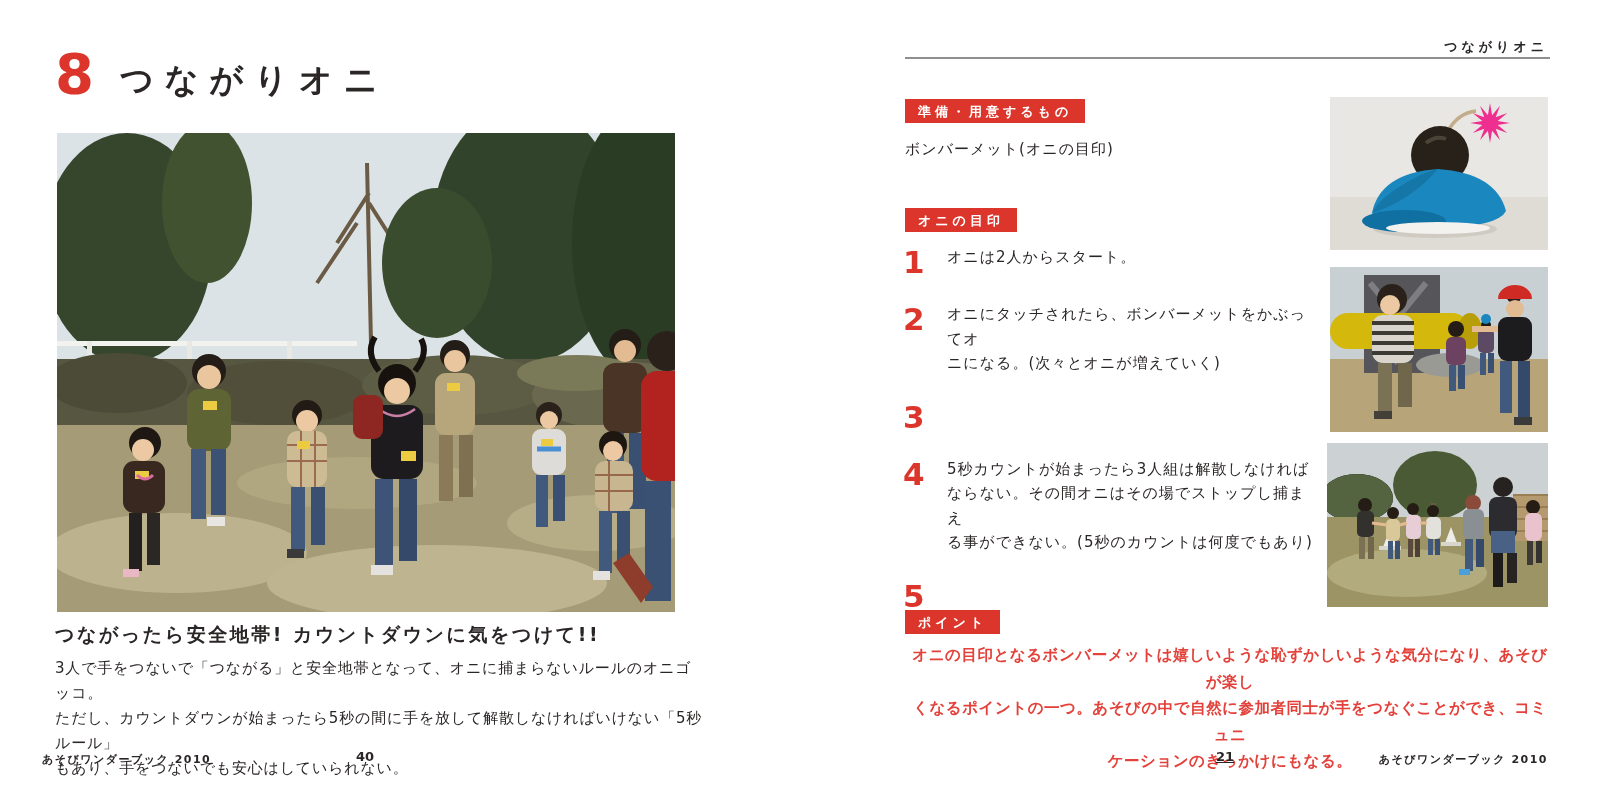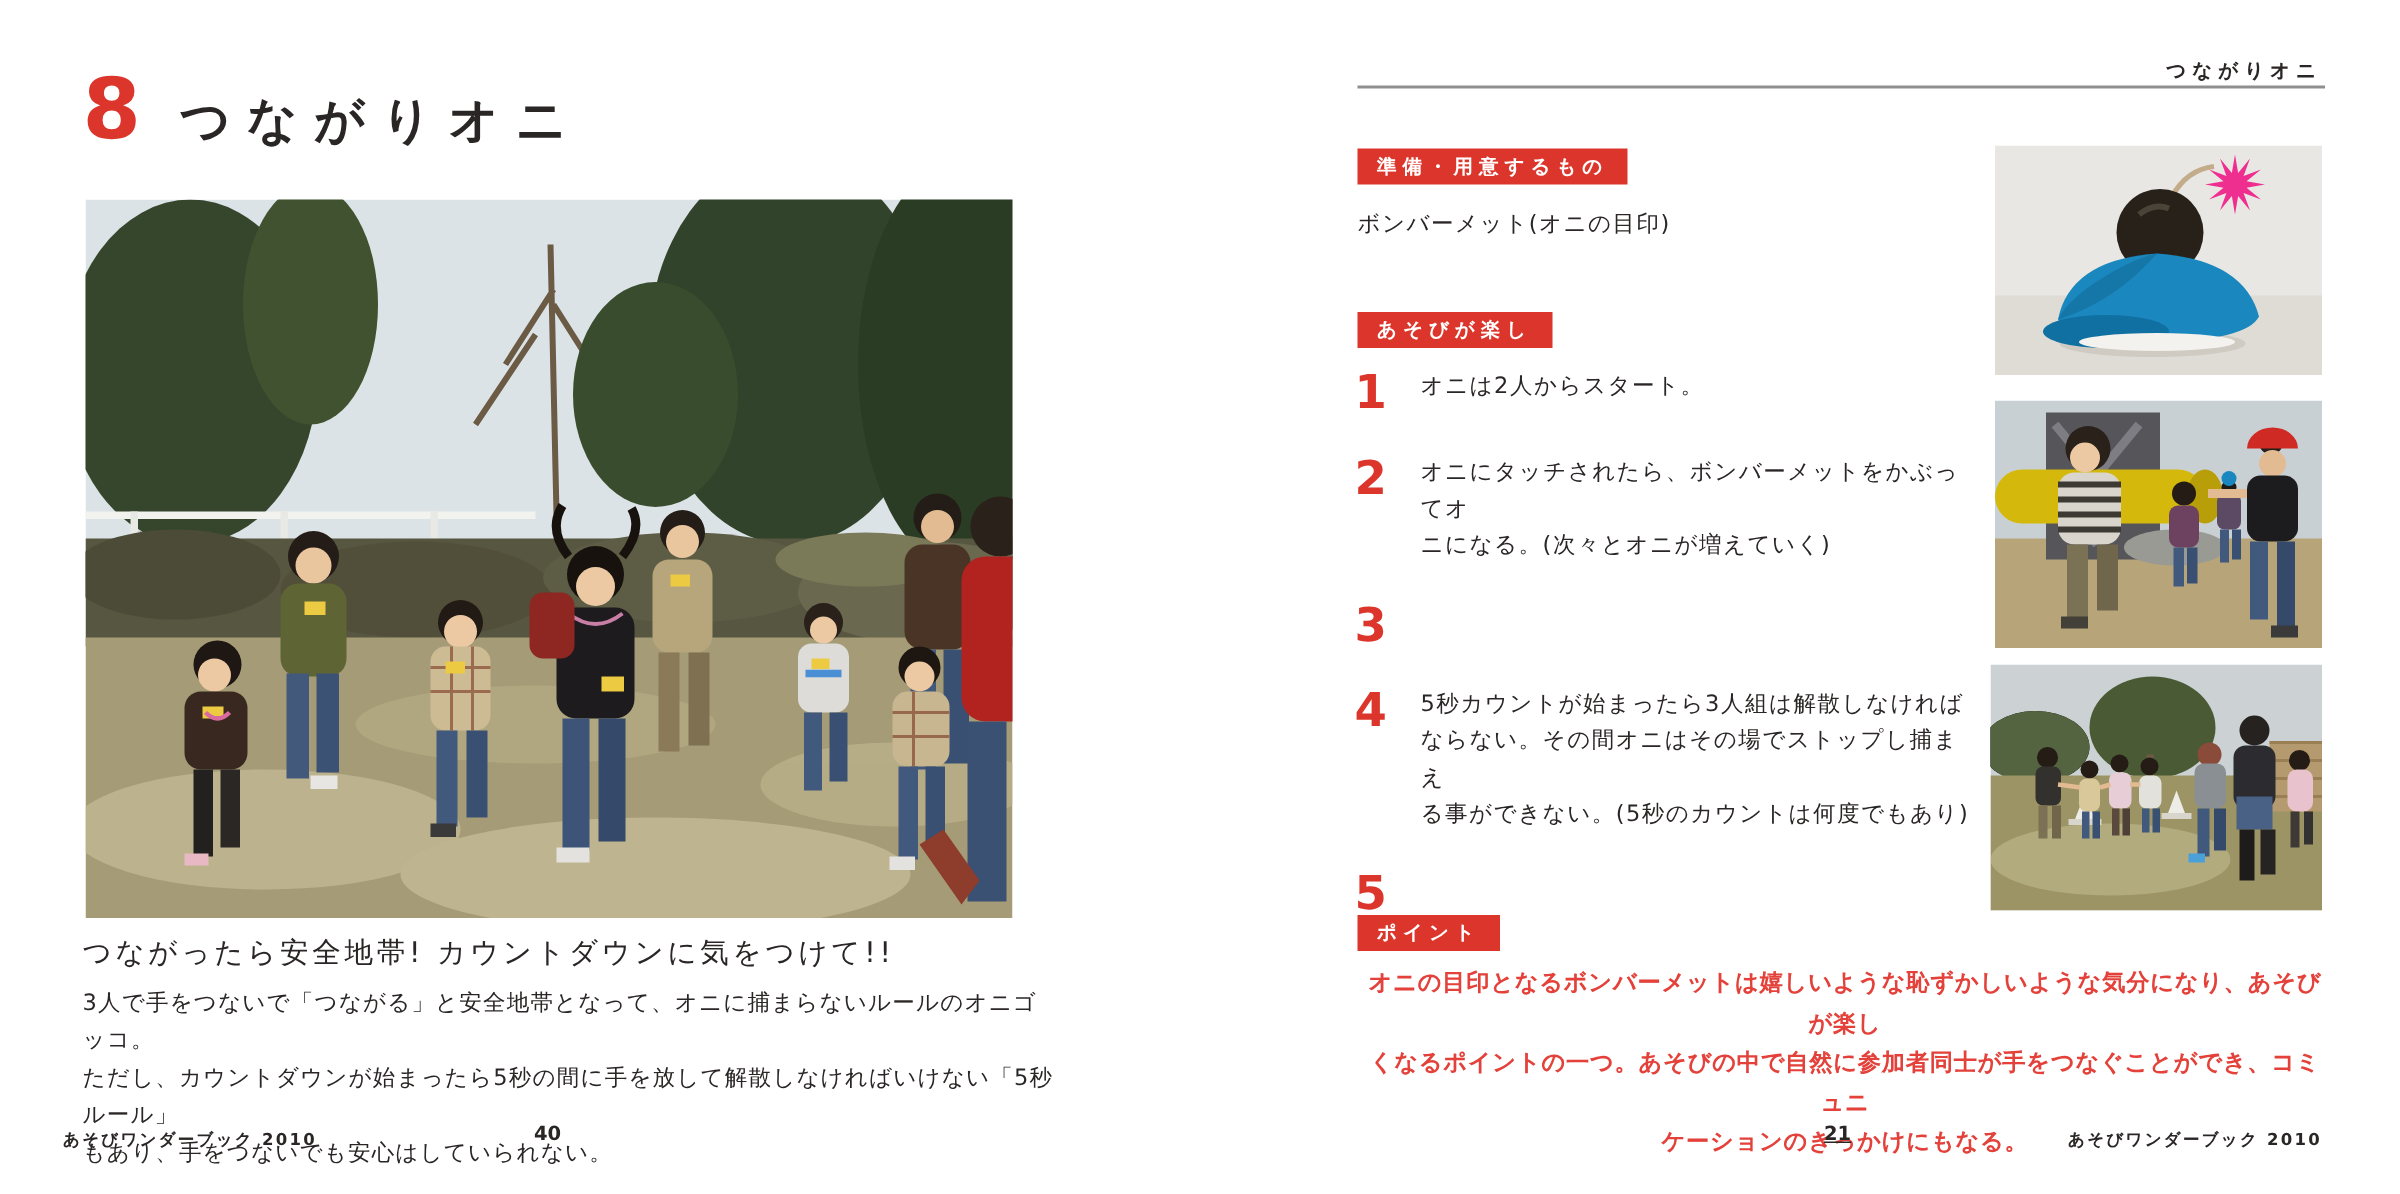--- a/index.html
+++ b/index.html
@@ -8,21 +8,21 @@
   .spread { position:relative; width:1600px; height:796px; background:#fff; }
 
   
   .title-block { position:absolute; left:55px; top:46px; display:flex; align-items:flex-end; }
   .big-num { color:var(--accent); font-size:56px; font-weight:bold; line-height:1;
              letter-spacing:0; margin-right:26px; }
   .page-title { font-size:33px; font-weight:bold; letter-spacing:11px; line-height:1;
                 padding-bottom:6px; }
   .main-photo { position:absolute; left:57px; top:133px; width:618px; height:479px; }
   .main-photo svg, .side-photo svg { display:block; width:100%; height:100%; }
-  .left-heading { position:absolute; left:55px; top:622px; font-size:19px; font-weight:normal;
+  .left-heading { position:absolute; left:55px; top:622px; font-size:19px; font-weight:bold;
                   letter-spacing:2.5px; }
   .left-body { position:absolute; left:55px; top:656px; width:648px; font-size:15px;
                line-height:25px; letter-spacing:0.8px; white-space:pre-line; }
   .footer-book { position:absolute; font-size:11px; font-weight:bold; letter-spacing:1.5px; }
   .footer-book.left { left:42px; top:752px; }
   .footer-book.right { right:52px; top:752px; }
   .page-num { position:absolute; font-size:13px; font-weight:bold; }
   .page-num.left { left:356px; top:749px; }
   .page-num.right { left:1216px; top:749px;text-decoration:underline; }
 
@@ -189,21 +189,21 @@
     <span class="page-num left">40</span>
   </section>
 
   <section>
     <div class="running-head">つながりオニ</div>
     <div class="head-rule"></div>
 
     <div class="label-box label-prep">準備・用意するもの</div>
     <p class="prep-text">ボンバーメット(オニの目印)</p>
 
-    <div class="label-box label-play">あそびが楽し</div>
+    <div class="label-box label-play">オニの目印</div>
 
     <ol class="steps">
       <li>
         <span class="step-num">1</span>
         <span class="step-text">オニは2人からスタート。</span>
       </li>
       <li>
         <span class="step-num">2</span>
         <span class="step-text">オニにタッチされたら、ボンバーメットをかぶってオ
 ニになる。(次々とオニが増えていく)</span>

